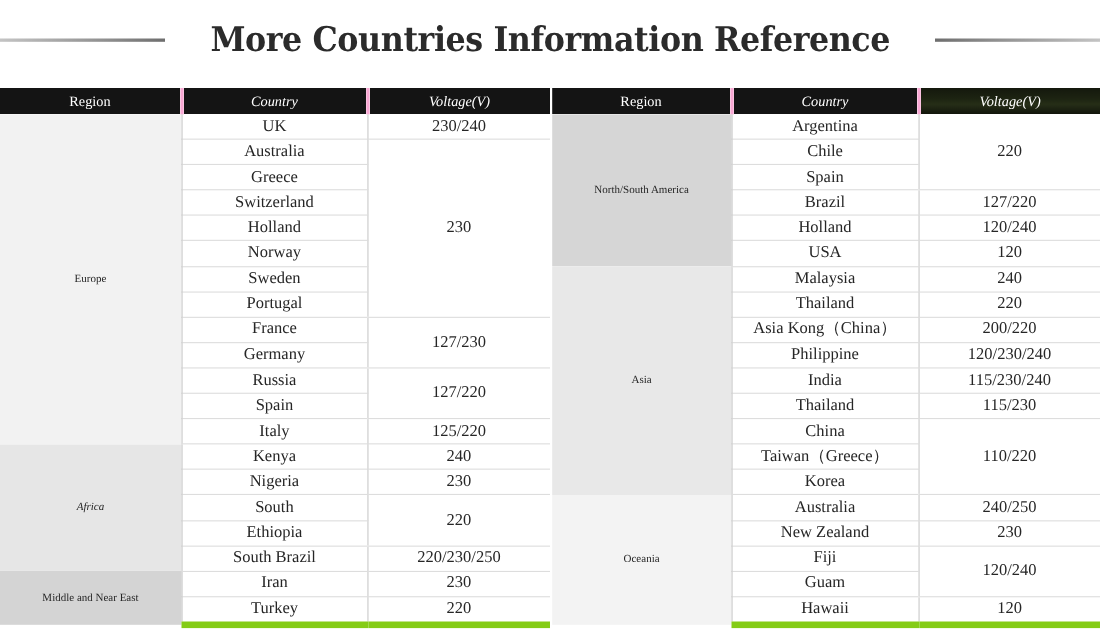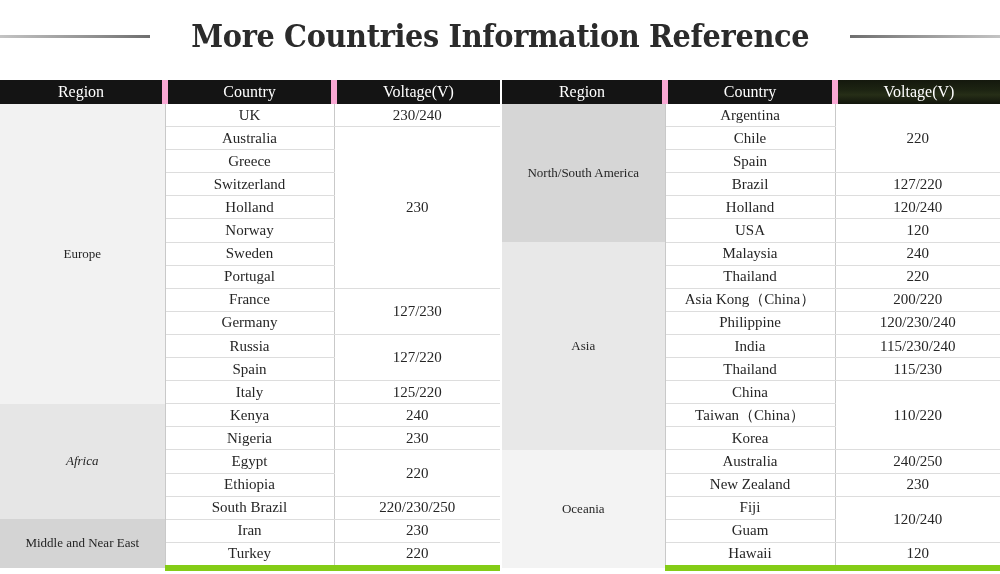--- a/index.html
+++ b/index.html
@@ -86,25 +86,26 @@
     overflow: hidden;
     white-space: nowrap;
   }
 
   
   table.vt thead th {
     height: 24px;
     background: #141414;
     color: #ffffff;
     font-weight: normal;
-    font-size: 16px;
+    font-size: 13px;
     border: none;
   }
   table.vt thead th.hdr-sep {
-    border-left: 6px solid #f9a8d4;
+    border-left: 3px solid #f9a8d4;
+    font-style: italic;
   }
   table.vt thead th.hdr-olive {
     background: linear-gradient(to bottom, #14180d 0%, #1d2412 42%, #262e17 62%, #11140b 100%);
   }
 
   
   table.vt tbody td {
     height: 22.1px;
     background: #ffffff;
     border-bottom: 1px solid #dddddd;
@@ -112,21 +113,21 @@
   }
   table.vt tbody tr:last-child td {
     border-bottom: 6px solid #84cc16;
   }
   table.vt tbody td.last-col {
     border-right: none;
   }
   table.vt tbody td.region {
     border-right: 1px solid #c9c9c9;
     border-bottom: none;
-    font-size: 13px;
+    font-size: 10px;
     white-space: normal;
   }
   table.vt tbody td.voltage {
     border-right: none;
   }
 
   
   .tint-a { background: #f2f2f2 !important; }
   .tint-b { background: #e6e6e6 !important; font-style: italic; }
   .tint-c { background: #d4d4d4 !important; }
@@ -218,21 +219,21 @@
             <tr>
               <td class="region tint-b" rowspan="5">Africa</td>
               <td>Kenya</td>
               <td class="voltage last-col" rowspan="1">240</td>
             </tr>
             <tr>
               <td>Nigeria</td>
               <td class="voltage last-col" rowspan="1">230</td>
             </tr>
             <tr>
-              <td>Egypt</td>
+              <td>South</td>
               <td class="voltage last-col" rowspan="2">220</td>
             </tr>
             <tr>
               <td>Ethiopia</td>
             </tr>
             <tr>
               <td>South Brazil</td>
               <td class="voltage last-col" rowspan="1">220/230/250</td>
             </tr>
             <tr>
@@ -309,21 +310,21 @@
             </tr>
             <tr>
               <td>Thailand</td>
               <td class="voltage last-col" rowspan="1">115/230</td>
             </tr>
             <tr>
               <td>China</td>
               <td class="voltage last-col" rowspan="3">110/220</td>
             </tr>
             <tr>
-              <td>Taiwan（China）</td>
+              <td>Taiwan（Greece）</td>
             </tr>
             <tr>
               <td>Korea</td>
             </tr>
             <tr>
               <td class="region tint-f" rowspan="5">Oceania</td>
               <td>Australia</td>
               <td class="voltage last-col" rowspan="1">240/250</td>
             </tr>
             <tr>

